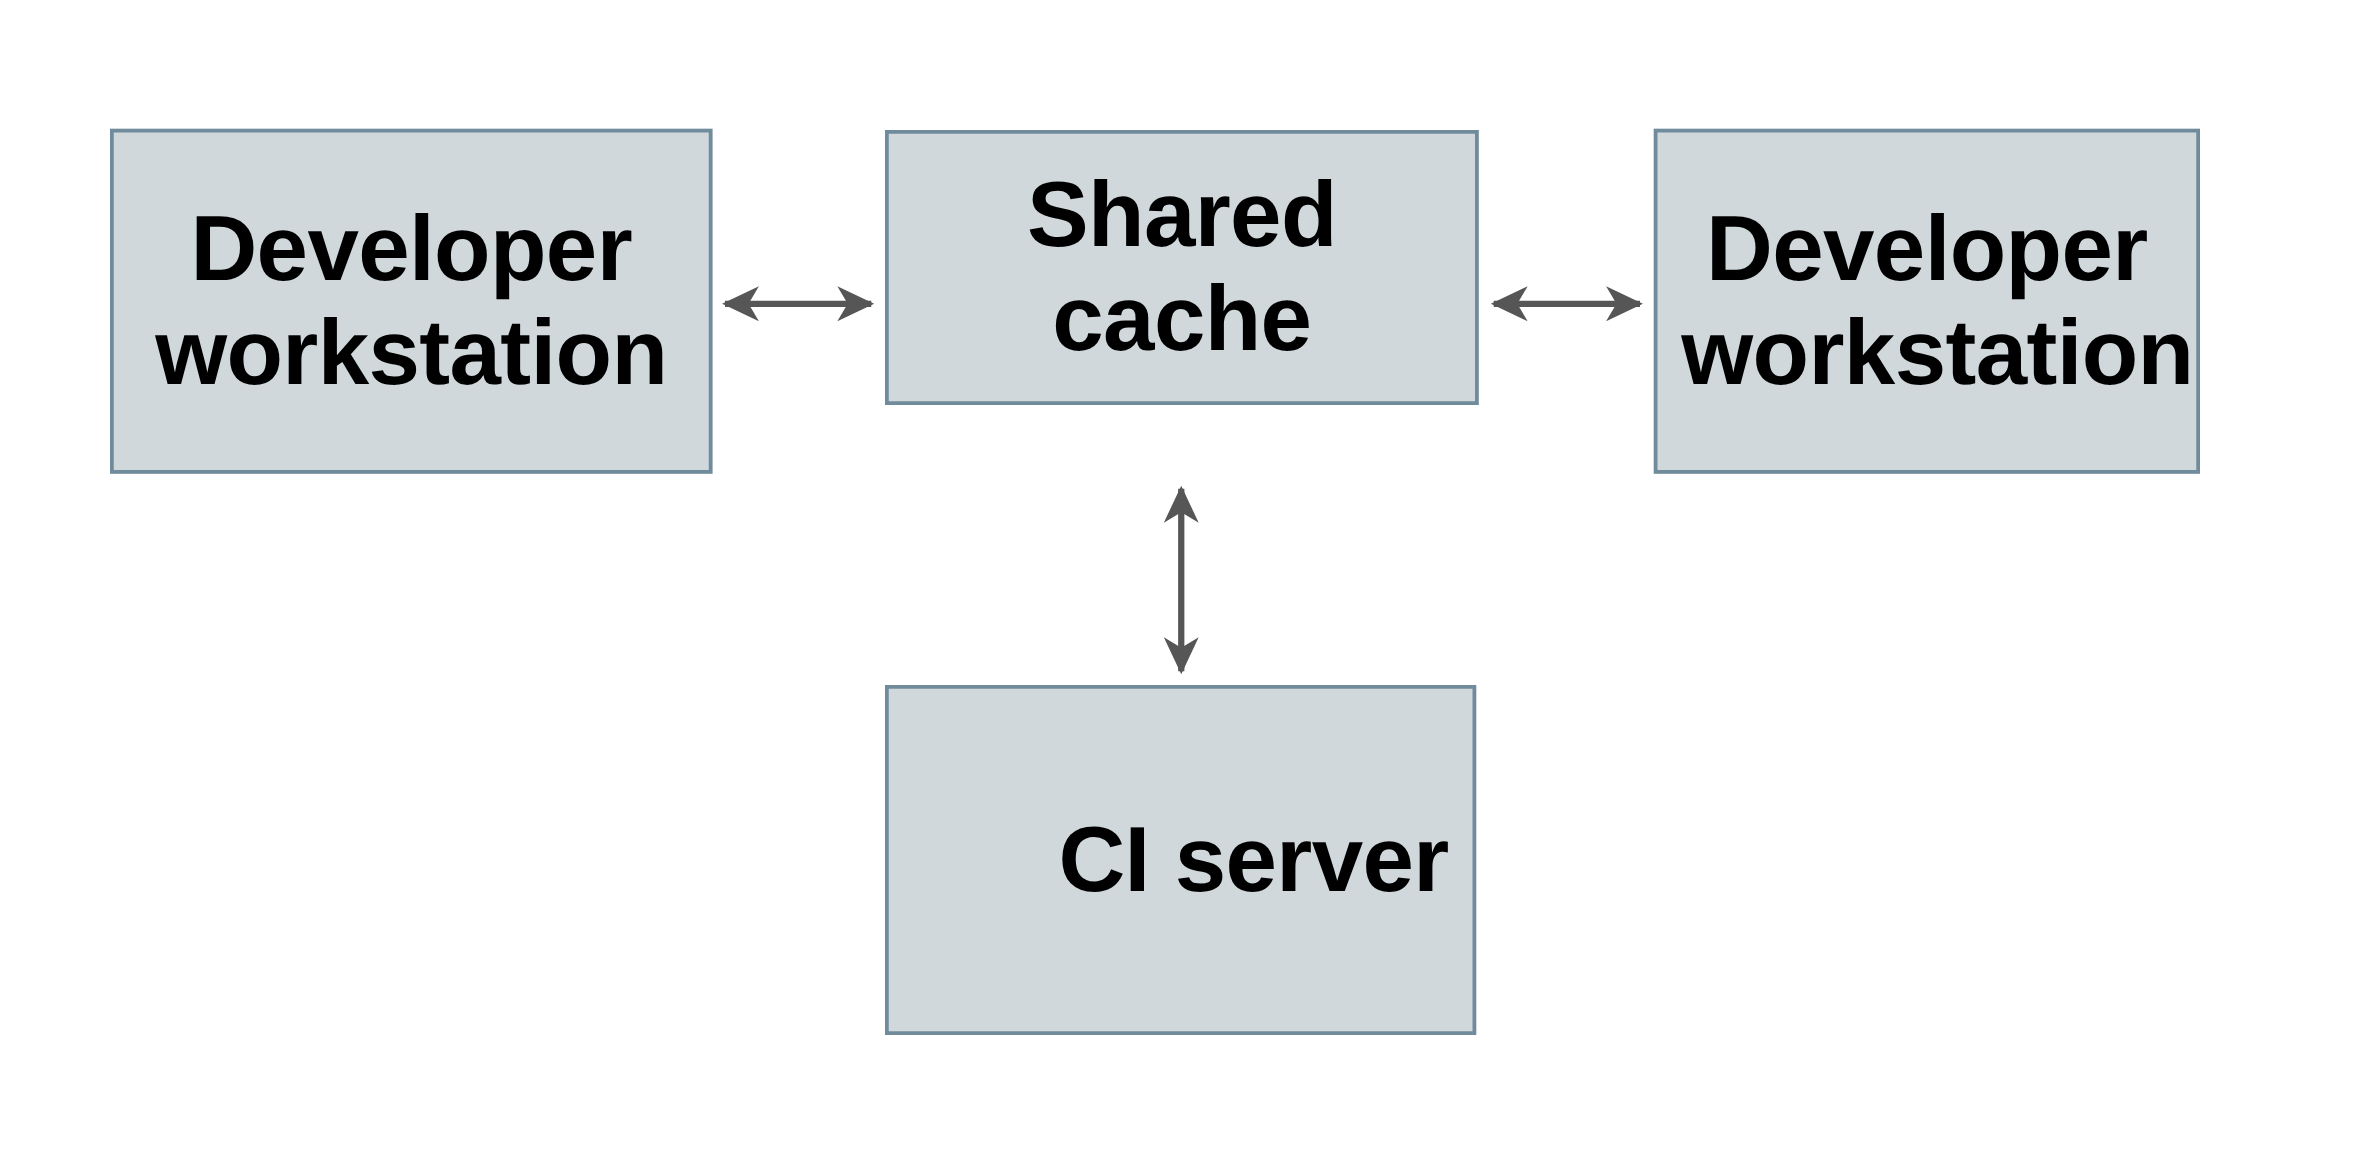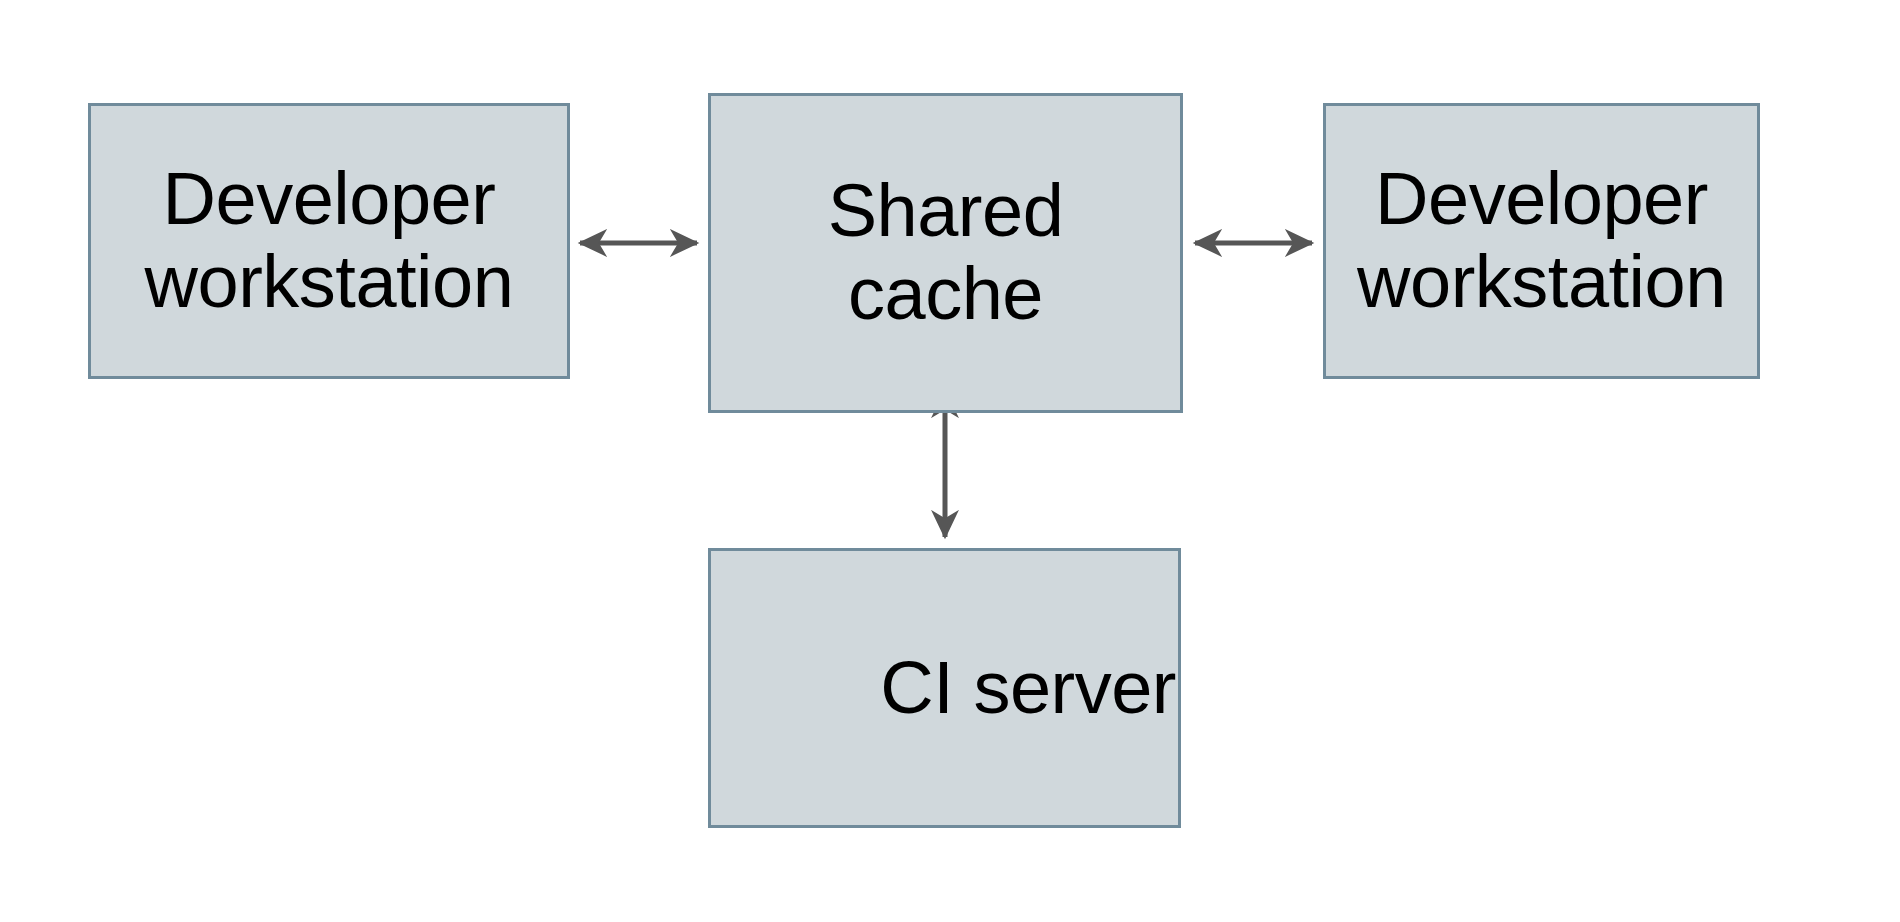--- a/index.html
+++ b/index.html
@@ -32,25 +32,26 @@
     font-size: 74px;
     line-height: 1.12;
     font-weight: 400;
     letter-spacing: -0.5px;
     white-space: pre-line;
     font-family: "Liberation Sans", sans-serif;
   }
   .node-label {
     display: block;
     width: 100%;
-    padding: 0 2px;
+    padding: 0 19px;
     box-sizing: border-box;
+    font-weight: bold;
   }
   #node-dev-left  { left: 88px;  top: 103px; width: 482px; height: 276px; }
-  #node-cache     { left: 708px; top: 93px; width: 475px; height: 320px; }
+  #node-cache     { left: 708px; top: 104px; width: 475px; height: 220px; }
   #node-dev-right { left: 1323px;top: 103px; width: 437px; height: 276px; }
   #node-ci        { left: 708px; top: 548px; width: 473px; height: 280px; text-align: right; }
 
   .edge-layer {
     position: absolute;
     left: 0; top: 0;
     width: 1900px;
     height: 922px;
     pointer-events: none;
   }

